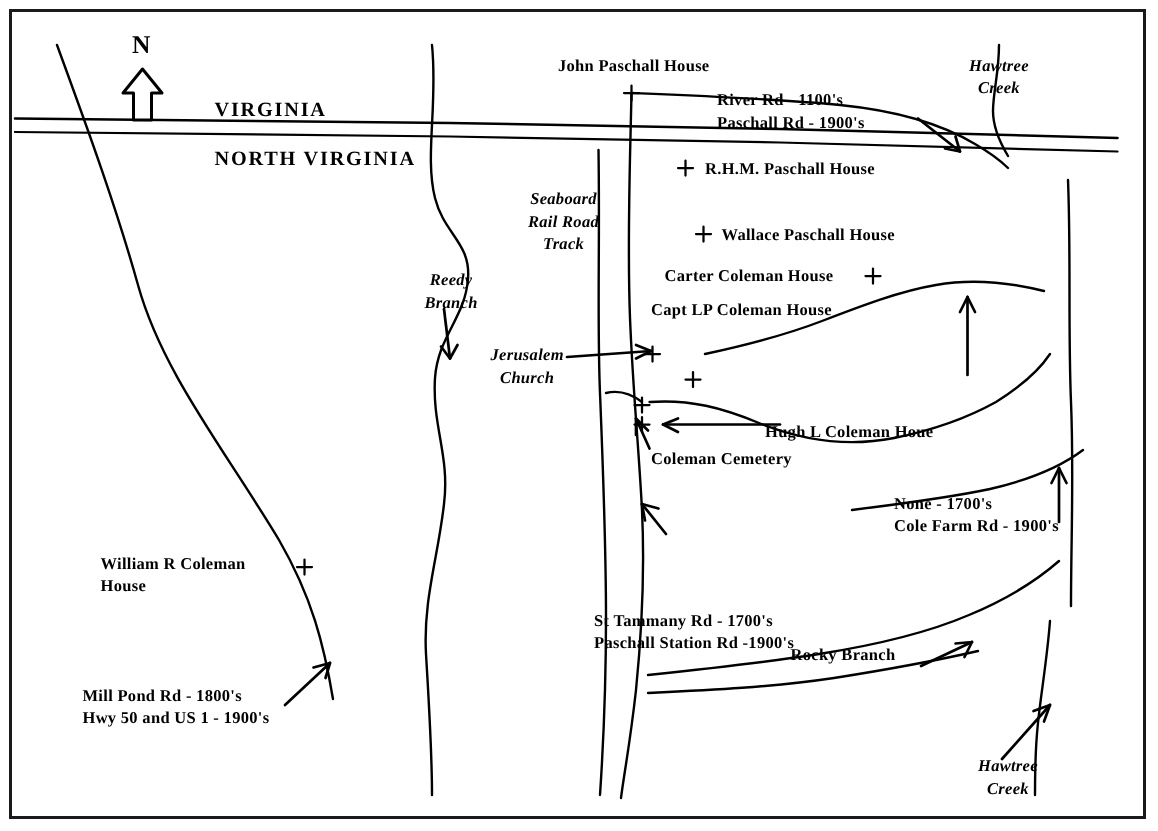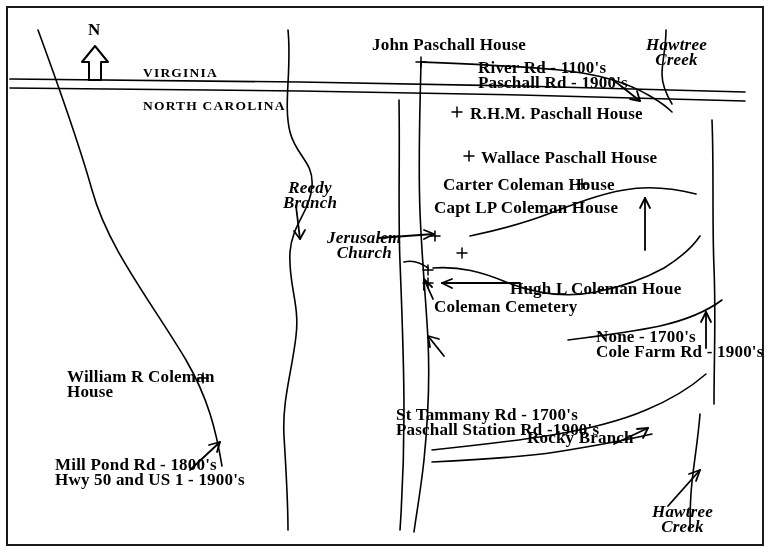--- a/index.html
+++ b/index.html
@@ -30,21 +30,21 @@
     left: 0;
     top: 0;
     width: 772px;
     height: 554px;
     overflow: visible;
   }
   .lbl {
     position: absolute;
     color: #000000;
     font-weight: bold;
-    font-size: 17px;
+    font-size: 11px;
     line-height: 15px;
     white-space: pre;
     letter-spacing: 0.2px;
   }
   .lbl.center { text-align: center; font-style: italic; }
   .lbl.state { font-size: 13.5px; letter-spacing: 1.2px; }
   .lbl.compass { font-size: 17px; font-weight: bold; }
 </style>
 </head>
 <body>
@@ -150,33 +150,36 @@
     </g>
 
     <g>
       <path d="M95,46 L108,62 L101,62 L101,80 L89,80 L89,62 L82,62 Z" fill="#ffffff" stroke="#000000" stroke-width="2" stroke-linejoin="round"></path>
     </g>
   </svg>
 
   <div class="lbl compass" style="left:88px; top:22px;">N</div>
 
   <div class="lbl state" style="left:143px; top:65px;">VIRGINIA</div>
-  <div class="lbl state" style="left:143px; top:98px;">NORTH CAROLINA</div>
+  <div class="lbl state" style="left:143px; top:98px;">NORTH VIRGINIA</div>
 
   <div class="lbl" style="left:372px; top:37px;">John Paschall House</div>
   <div class="lbl" style="left:478px; top:60px;">River Rd - 1100's
 Paschall Rd - 1900's</div>
   <div class="lbl center" style="left:646px; top:37px;">Hawtree
 Creek</div>
 
   <div class="lbl" style="left:470px; top:106px;">R.H.M. Paschall House</div>
   <div class="lbl" style="left:481px; top:150px;">Wallace Paschall House</div>
   <div class="lbl" style="left:443px; top:177px;">Carter Coleman House</div>
   <div class="lbl" style="left:434px; top:200px;">Capt LP Coleman House</div>
 
+  <div class="lbl center" style="left:352px; top:126px;">Seaboard
+Rail Road
+Track</div>
   <div class="lbl center" style="left:283px; top:180px;">Reedy
 Branch</div>
   <div class="lbl center" style="left:327px; top:230px;">Jerusalem
 Church</div>
 
   <div class="lbl" style="left:470px; top:281px;margin-left:40px;">Hugh L Coleman Houe</div>
   <div class="lbl" style="left:434px; top:299px;">Coleman Cemetery</div>
   <div class="lbl" style="left:596px; top:329px;">None - 1700's
 Cole Farm Rd - 1900's</div>
 

